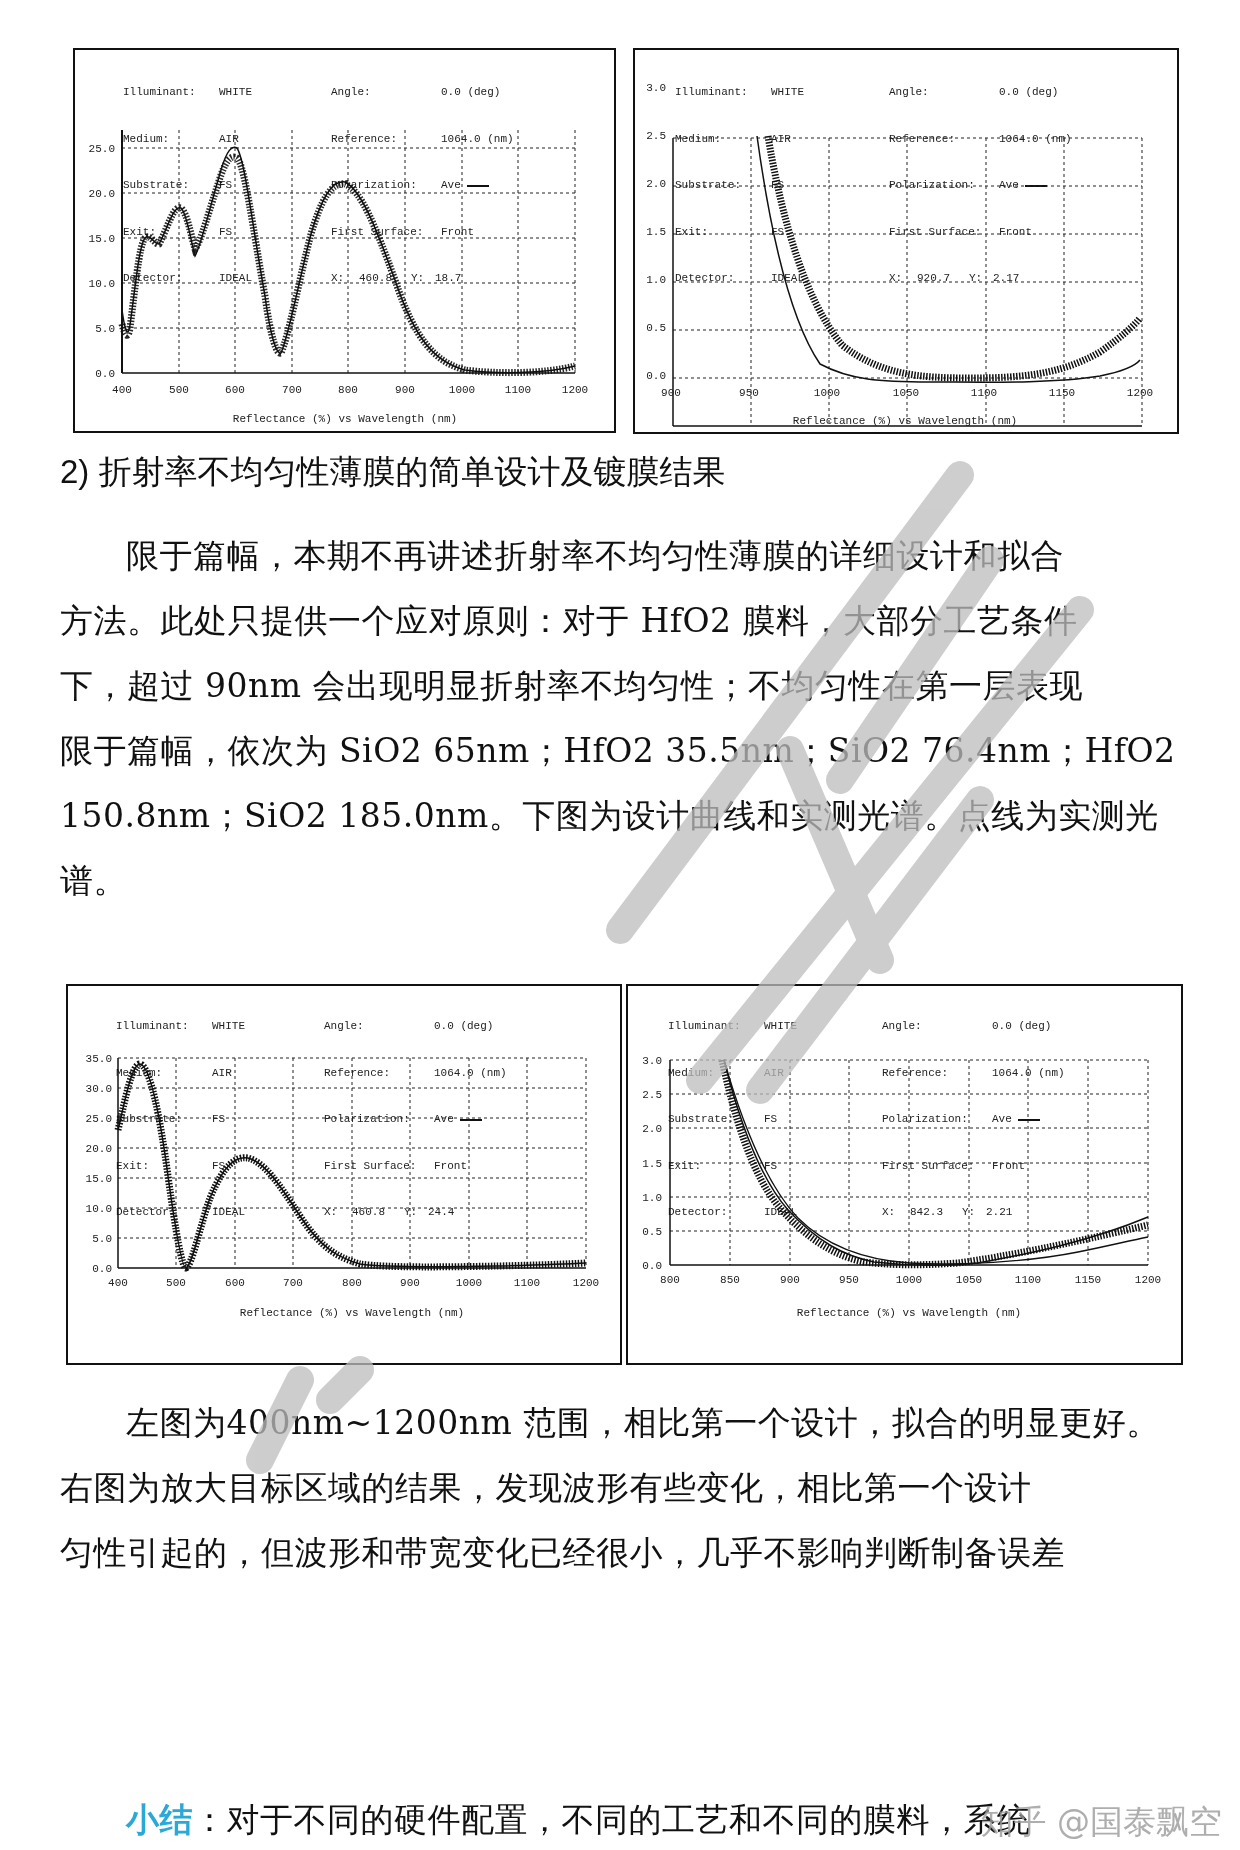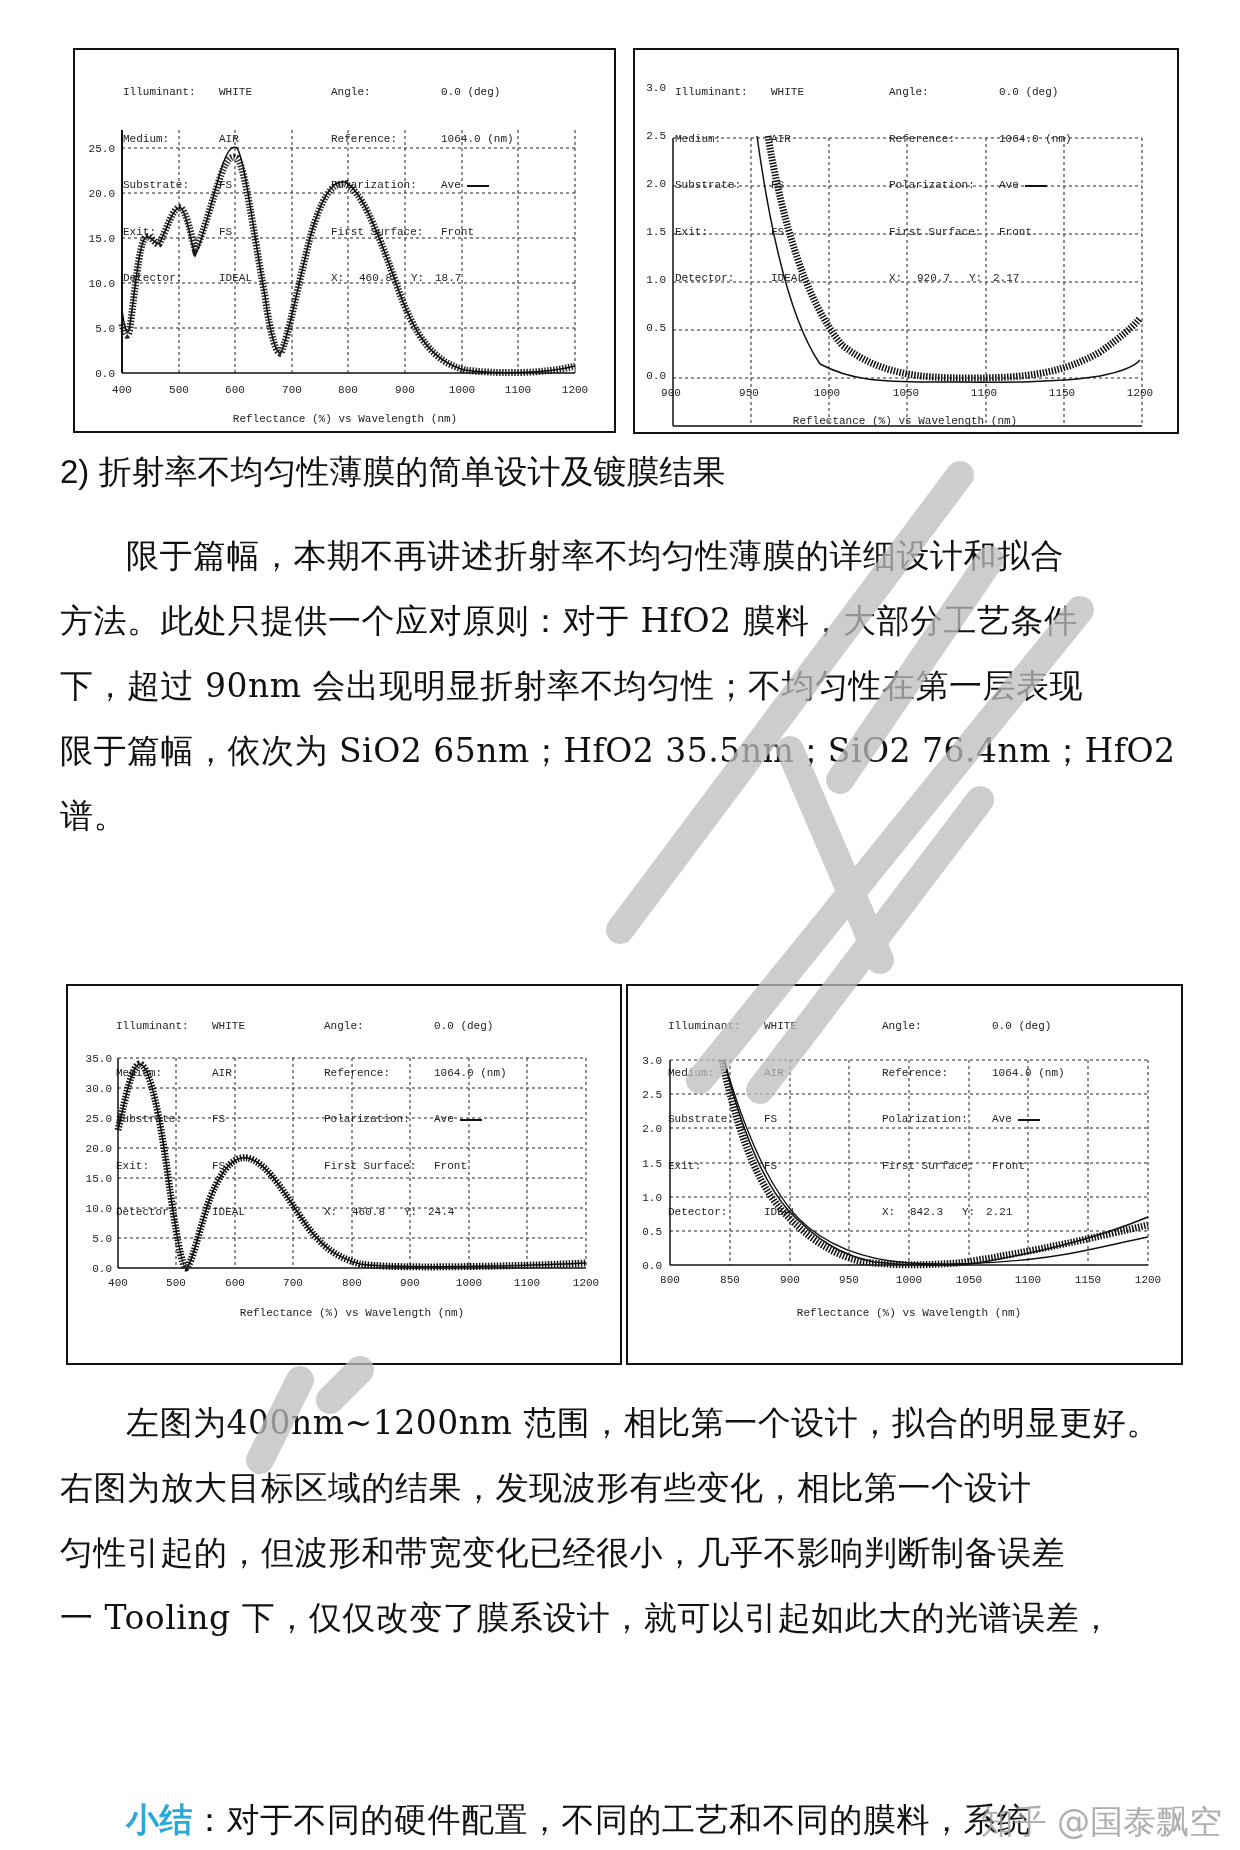--- a/index.html
+++ b/index.html
@@ -112,20 +112,21 @@
   </svg>
 </div>
 
 <div class="heading">2) 折射率不均匀性薄膜的简单设计及镀膜结果</div>
 
 <div class="txt" style="top:523px;">
   <span class="line" style="padding-left:66px">限于篇幅，本期不再讲述折射率不均匀性薄膜的详细设计和拟合</span>
   <span class="line">方法。此处只提供一个应对原则：对于 HfO2 膜料，大部分工艺条件</span>
   <span class="line">下，超过 90nm 会出现明显折射率不均匀性；不均匀性在第一层表现</span>
   <span class="line">限于篇幅，依次为 SiO2  65nm；HfO2  35.5nm；SiO2  76.4nm；HfO2</span>
+  <span class="line">150.8nm；SiO2 185.0nm。下图为设计曲线和实测光谱。点线为实测光</span>
   <span class="line">谱。</span>
 </div>
 
 <div class="frame" style="left:66px;top:984px;width:556px;height:381px;">
   <div class="hdr" style="left:48px;top:2px;">
     <div class="row"><span class="k" style="width:96px">Illuminant:</span><span class="k" style="width:112px">WHITE</span><span class="k" style="width:110px">Angle:</span><span>0.0 (deg)</span></div>
     <div class="row"><span class="k" style="width:96px">Medium:</span><span class="k" style="width:112px">AIR</span><span class="k" style="width:110px">Reference:</span><span>1064.0 (nm)</span></div>
     <div class="row"><span class="k" style="width:96px">Substrate:</span><span class="k" style="width:112px">FS</span><span class="k" style="width:110px">Polarization:</span><span>Ave</span><span style="display:inline-block;width:22px;height:2px;background:#111;margin:7px 0 0 6px;"></span></div>
     <div class="row"><span class="k" style="width:96px">Exit:</span><span class="k" style="width:112px">FS</span><span class="k" style="width:110px">First Surface:</span><span>Front</span></div>
     <div class="row"><span class="k" style="width:96px">Detector:</span><span class="k" style="width:112px">IDEAL</span><span class="k" style="width:28px">X:</span><span class="k" style="width:52px">460.8</span><span class="k" style="width:24px">Y:</span><span>24.4</span></div>
@@ -243,21 +244,20 @@
     </g>
   <text x="905" y="424" text-anchor="middle">Reflectance (%)  vs  Wavelength (nm)</text>
   <path d="M757,136 C770,230 790,320 820,364 C850,380 880,382 930,382 C980,382 1050,384 1100,376 C1120,372 1135,366 1140,360" fill="none" stroke="#111" stroke-width="1.5"></path>
   <path d="M768,136 C782,220 805,300 842,345 C880,375 920,378 970,378 C1020,378 1060,375 1100,352 C1120,338 1135,325 1140,318" fill="none" stroke="#111" stroke-width="7" stroke-dasharray="1.5,1.5"></path>
 </svg>
 
 <div class="txt" style="top:1390px;">
   <span class="line" style="padding-left:66px">左图为400nm~1200nm 范围，相比第一个设计，拟合的明显更好。</span>
   <span class="line">右图为放大目标区域的结果，发现波形有些变化，相比第一个设计</span>
   <span class="line">匀性引起的，但波形和带宽变化已经很小，几乎不影响判断制备误差</span>
-  <span class="line">一 Tooling 下，仅仅改变了膜系设计，就可以引起如此大的光谱误差，</span>
 </div>
 
 <div class="txt" style="top:1787px;">
   <span class="line" style="padding-left:66px"><span class="accent">小结</span><span>：对于不同的硬件配置，不同的工艺和不同的膜料，系统</span></span>
 </div>
 
 <svg class="wm-big" width="1240" height="1850" viewBox="0 0 1240 1850" style="left:0;top:0;">
   <g fill="none" stroke="#bdbdbd" stroke-width="28" stroke-linecap="round" opacity="0.75">
     <path d="M960,475 L620,930"></path>
     <path d="M990,560 L840,780"></path>

